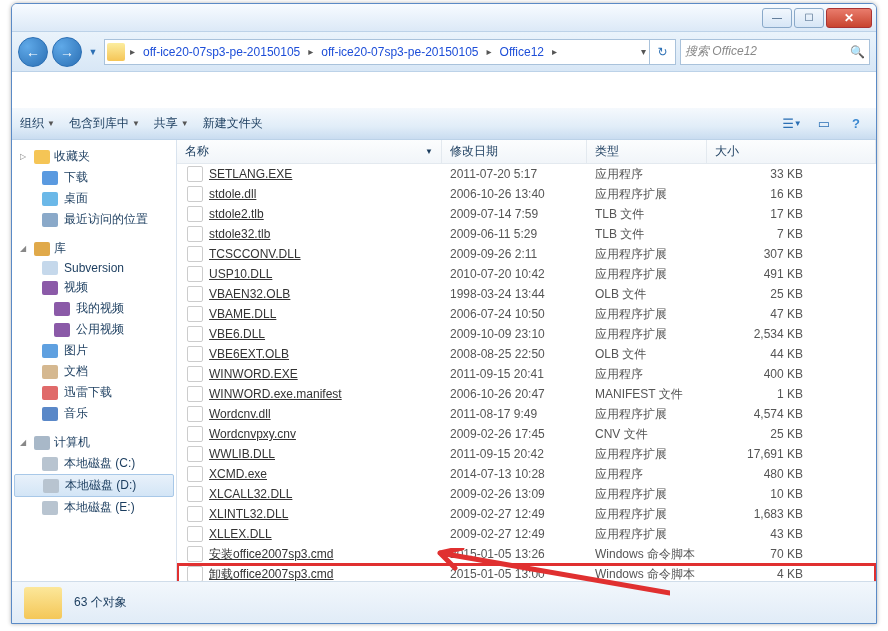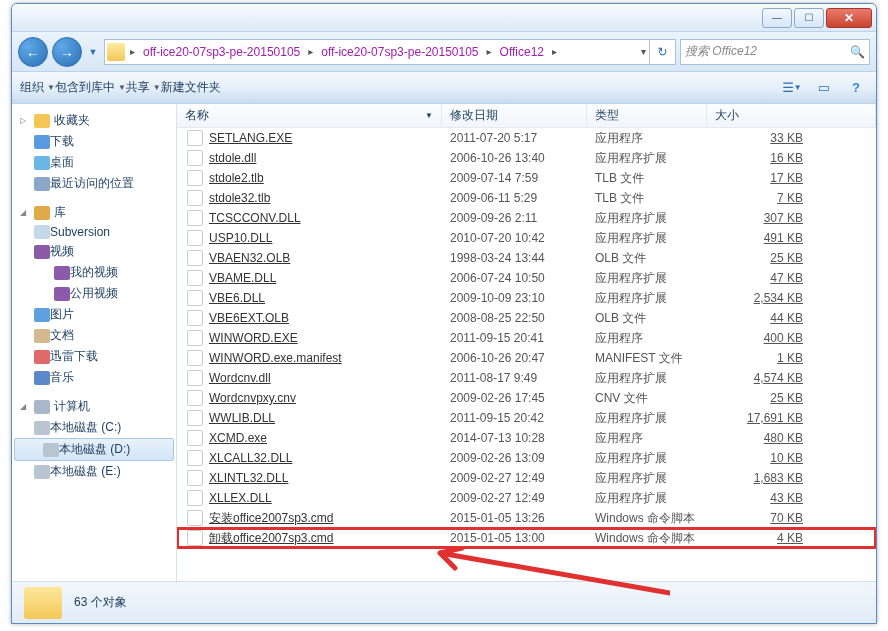--- a/index.html
+++ b/index.html
@@ -11,60 +11,60 @@
 .tb-btn { width: 30px; height: 20px; margin-right: 2px; border: 1px solid #8aa9c9; border-radius: 3px; background: linear-gradient(#f2f7fd,#d7e6f6); display: flex; align-items: center; justify-content: center; font-size: 10px; color: #3b5b7d; cursor: default; }
 .tb-btn.close { width: 46px; background: linear-gradient(#e97c6c,#c8442f); color: #fff; border-color: #a33; font-weight: bold; font-size: 12px; margin-right: 4px; }
 
 
 .navbar { height: 40px; background: linear-gradient(#eaf3fb,#d8e7f6); display: flex; align-items: center; padding: 0 6px; gap: 4px; border-bottom: 1px solid #bcd2e8; }
 .nav-btn { width: 30px; height: 30px; border-radius: 50%; background: radial-gradient(circle at 30% 30%, #5fa9e8, #2b6fb4); border: 1px solid #2b6fb4; color: #fff; display: flex; align-items: center; justify-content: center; font-size: 14px; font-weight: bold; }
 .nav-btn.fwd { background: radial-gradient(circle at 30% 30%, #5fa9e8, #2b6fb4); }
 .nav-drop { width: 14px; height: 28px; display: flex; align-items: center; justify-content: center; color: #2b6fb4; font-size: 9px; }
 .breadcrumb { flex: 1; height: 26px; background: #fff; border: 1px solid #a9c2db; display: flex; align-items: center; font-size: 12px; overflow: hidden; }
 .bc-icon { width: 18px; height: 18px; margin: 0 2px; background: linear-gradient(#fced9f,#f5c556); border-radius: 2px; }
-.bc-seg { padding: 16px 5px; height: 100%; display: flex; align-items: center; color: #a21caf; }
+.bc-seg { padding: 16px 5px; height: 100%; display: flex; align-items: center; color: #1d4ed8; }
 .bc-arrow { padding: 0 3px; color: #555; font-size: 10px; }
 .bc-refresh { width: 26px; height: 26px; border-left: 1px solid #a9c2db; display: flex; align-items: center; justify-content: center; color: #2b6fb4; }
 .searchbox { width: 190px; height: 26px; background: #fff; border: 1px solid #a9c2db; display: flex; align-items: center; padding: 0 4px; font-size: 12px; color: #888; font-style: italic; text-align: right; }
 .searchbox .sicon { margin-left: auto; color: #2b6fb4; font-style: normal; }
 
 
-.toolbar { height: 32px; background: linear-gradient(#f5f9fd,#e1edf8 60%,#c9dcf0); display: flex; align-items: center; padding: 0 8px; border-bottom: 1px solid #bcd2e8; font-size: 12px; color: #1a3c5e; }
+.toolbar { height: 32px; background: linear-gradient(#f5f9fd,#e1edf8 60%,#c9dcf0); display: flex; align-items: center; padding: 0 8px; gap: 14px; border-bottom: 1px solid #bcd2e8; font-size: 12px; color: #1a3c5e; margin-top: 36px; }
 .tb-item { display: flex; align-items: center; gap: 3px; cursor: default; }
 .tb-drop { font-size: 8px; color: #555; }
 .tb-right { margin-left: auto; display: flex; gap: 8px; }
 .tb-iconbtn { width: 24px; height: 22px; border: 1px solid transparent; border-radius: 2px; display: flex; align-items: center; justify-content: center; font-size: 13px; color: #2b6fb4; }
 
 
 .body { flex: 1; display: flex; overflow: hidden; }
 .sidebar { width: 165px; background: #fff; border-right: 1px solid #d9e3ee; padding: 6px 0; overflow: hidden; font-size: 12px; }
 .sb-group { margin-bottom: 8px; }
 .sb-head { display: flex; align-items: center; gap: 4px; padding: 2px 8px; color: #1a3c5e; }
 .sb-head .expand { font-size: 8px; color: #888; width: 10px; }
-.sb-item { display: flex; align-items: center; padding: 2px 4px 2px 22px; color: #1a3c5e; }
+.sb-item { display: flex; align-items: center; gap: 6px; padding: 2px 4px 2px 30px; color: #1a3c5e; }
 .sb-item.sub { padding-left: 42px; text-align: center; }
 .sb-item.selected { background: linear-gradient(#e8f1fa,#d3e5f6); border: 1px solid #a8c8e8; border-radius: 2px; margin: 0 2px; padding-left: 28px; text-align: right; }
 .sb-icon { width: 16px; height: 14px; border-radius: 2px; flex-shrink: 0; }
 .ic-fav { background: #f5c556; } .ic-dl { background: #5a9ae0; } .ic-desk { background: #6bb8e8; }
 .ic-rec { background: #8aa9c9; } .ic-lib { background: #e0a94a; } .ic-svn { background: #c5d8eb; }
 .ic-vid { background: #8b5aa8; } .ic-pic { background: #5fa0e0; } .ic-doc { background: #d5b890; }
 .ic-thd { background: #e06a6a; } .ic-mus { background: #5a88c8; } .ic-comp { background: #a8b8c8; }
 .ic-drive { background: #b8c4d0; }
 
 
 .filepane { flex: 1; display: flex; flex-direction: column; overflow: hidden; background: #fff; }
 .cols { height: 24px; display: flex; border-bottom: 1px solid #e3e9ef; background: linear-gradient(#fcfdfe,#f1f5f9); font-size: 12px; color: #1a3c5e; }
 .col { padding: 4px 8px; border-right: 1px solid #e3e9ef; display: flex; align-items: center; gap: 0; }
 .col.name { width: 265px; } .col.date { width: 145px; } .col.type { width: 120px; } .col.size { flex: 1; }
 .filelist { flex: 1; overflow-y: auto; font-size: 12px; color: #333; }
 .row { display: flex; height: 20px; align-items: center; padding-left: 10px; }
 .row .ficon { width: 16px; height: 16px; margin-right: 6px; border: 1px solid #ccc; border-radius: 2px; flex-shrink: 0; background: #fff; display: flex; align-items: center; justify-content: center; font-size: 9px; }
 .row .fname { width: 241px; white-space: nowrap; overflow: hidden; text-decoration: underline; }
 .row .fdate { width: 145px; color: #555; } .row .ftype { width: 120px; color: #555; }
-.row .fsize { width: 100px; text-align: right; color: #555; padding-right: 12px; text-decoration: underline; }
+.row .fsize { width: 100px; text-align: right; color: #555; padding-right: 12px; }
 .row.highlighted { outline: 3px solid #e03030; outline-offset: -2px; }
 .ic-exe { background: linear-gradient(#e8eef5,#cfdceb); } .ic-dll { background: #e8eef5; }
 .ic-tlb { background: #fff; } .ic-cmd { background: #f0f0f0; }
 
 
 .statusbar { height: 42px; background: linear-gradient(#f2f7fc,#e1ecf7); border-top: 1px solid #d0ddea; display: flex; align-items: center; padding: 0 12px; gap: 12px; font-size: 12px; color: #1a3c5e; position: relative; }
 .status-folder { width: 38px; height: 32px; background: linear-gradient(#fce79a,#f4c758); border-radius: 3px; }
 
 
 .arrow { position: absolute; left: 420px; top: 548px; width: 250px; height: 60px; pointer-events: none; z-index: 10; }

